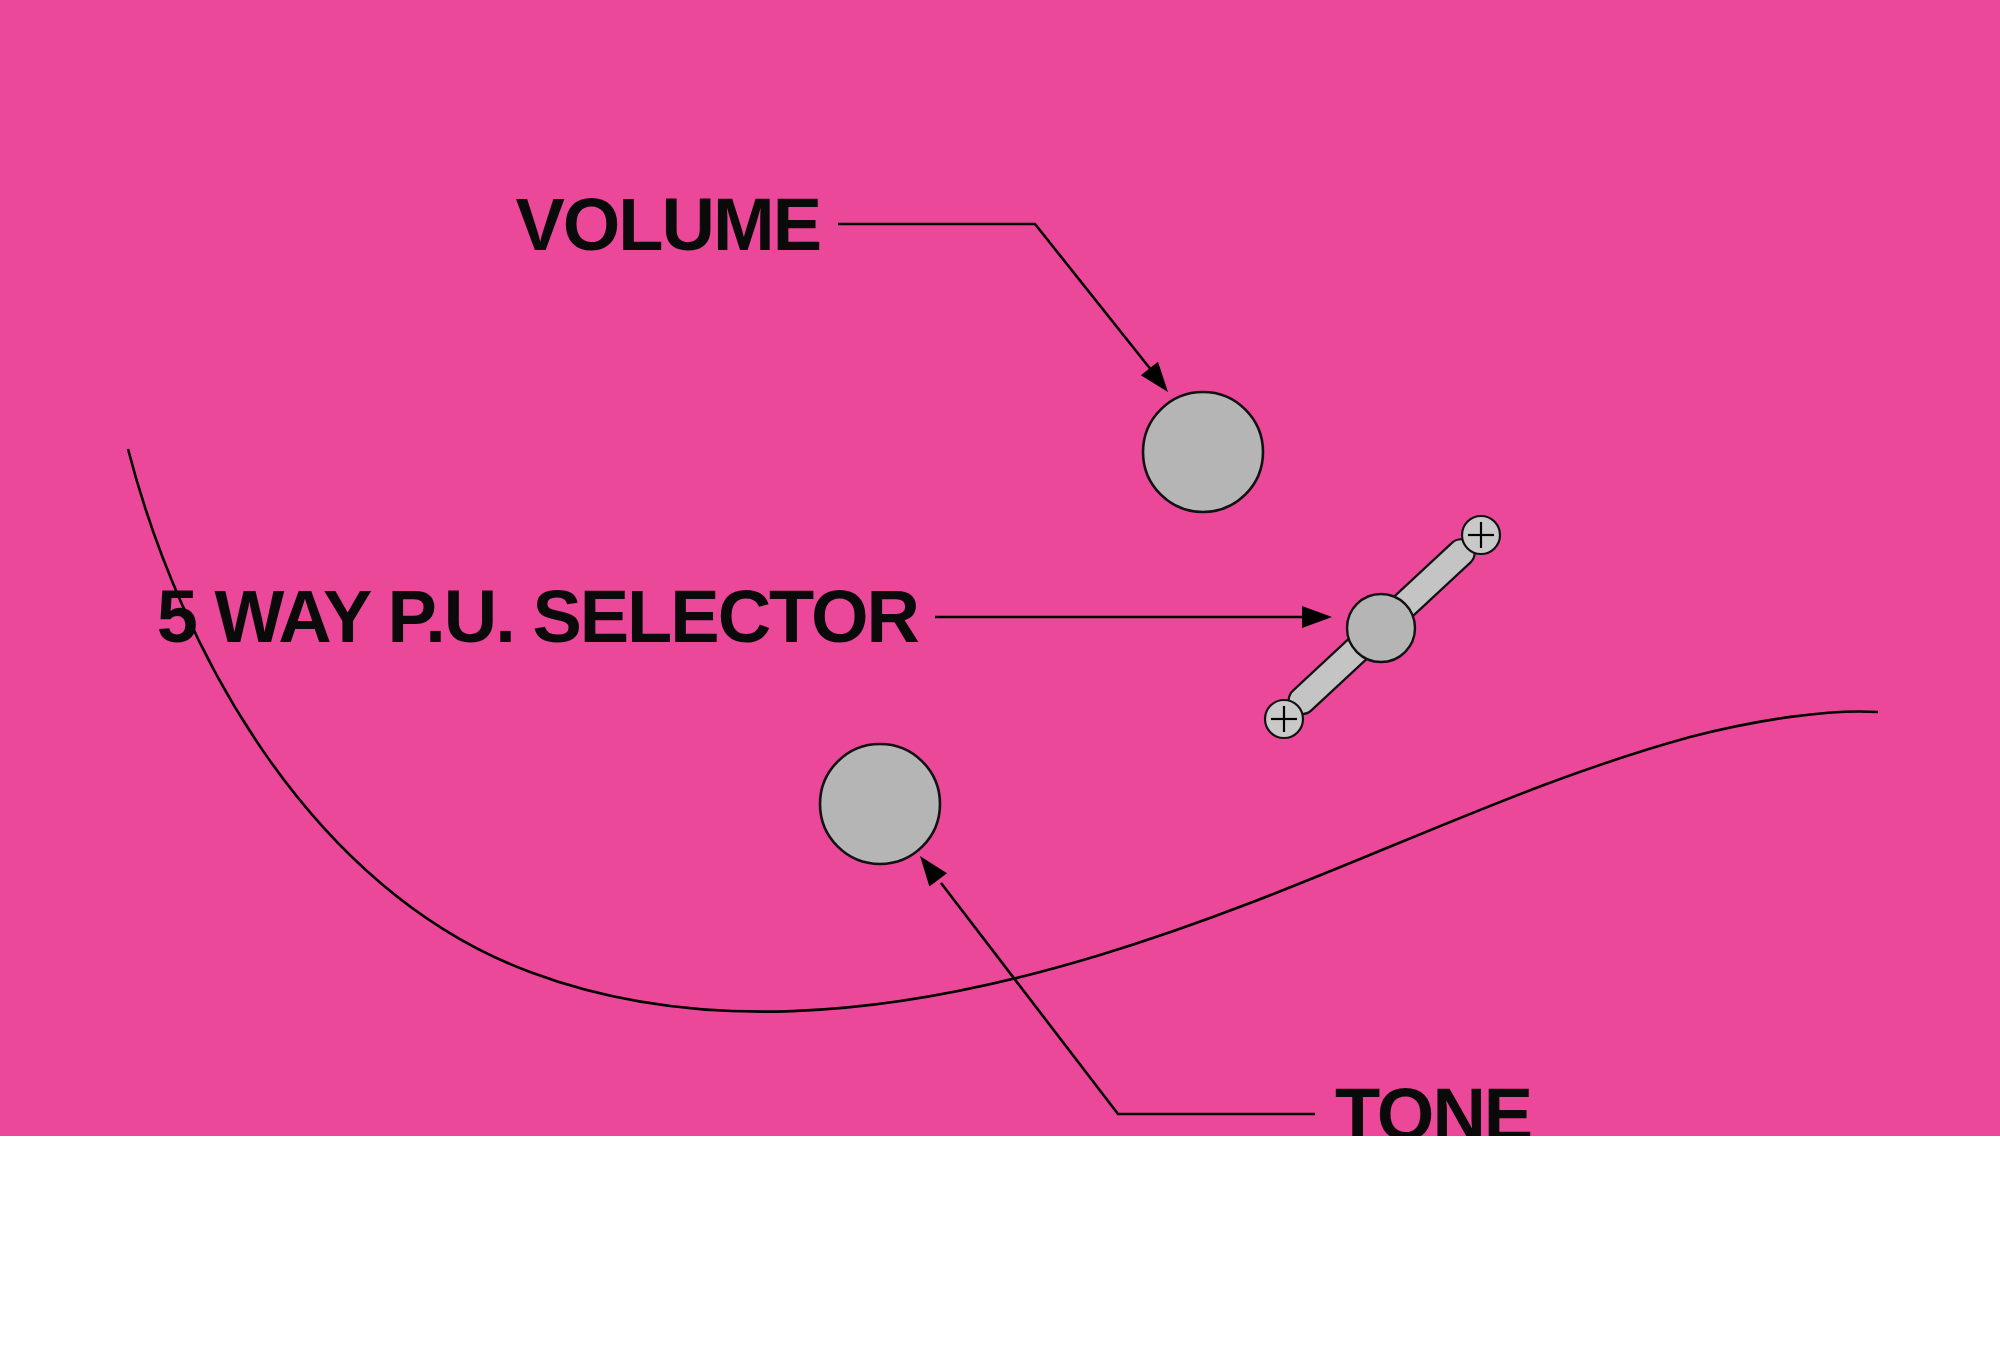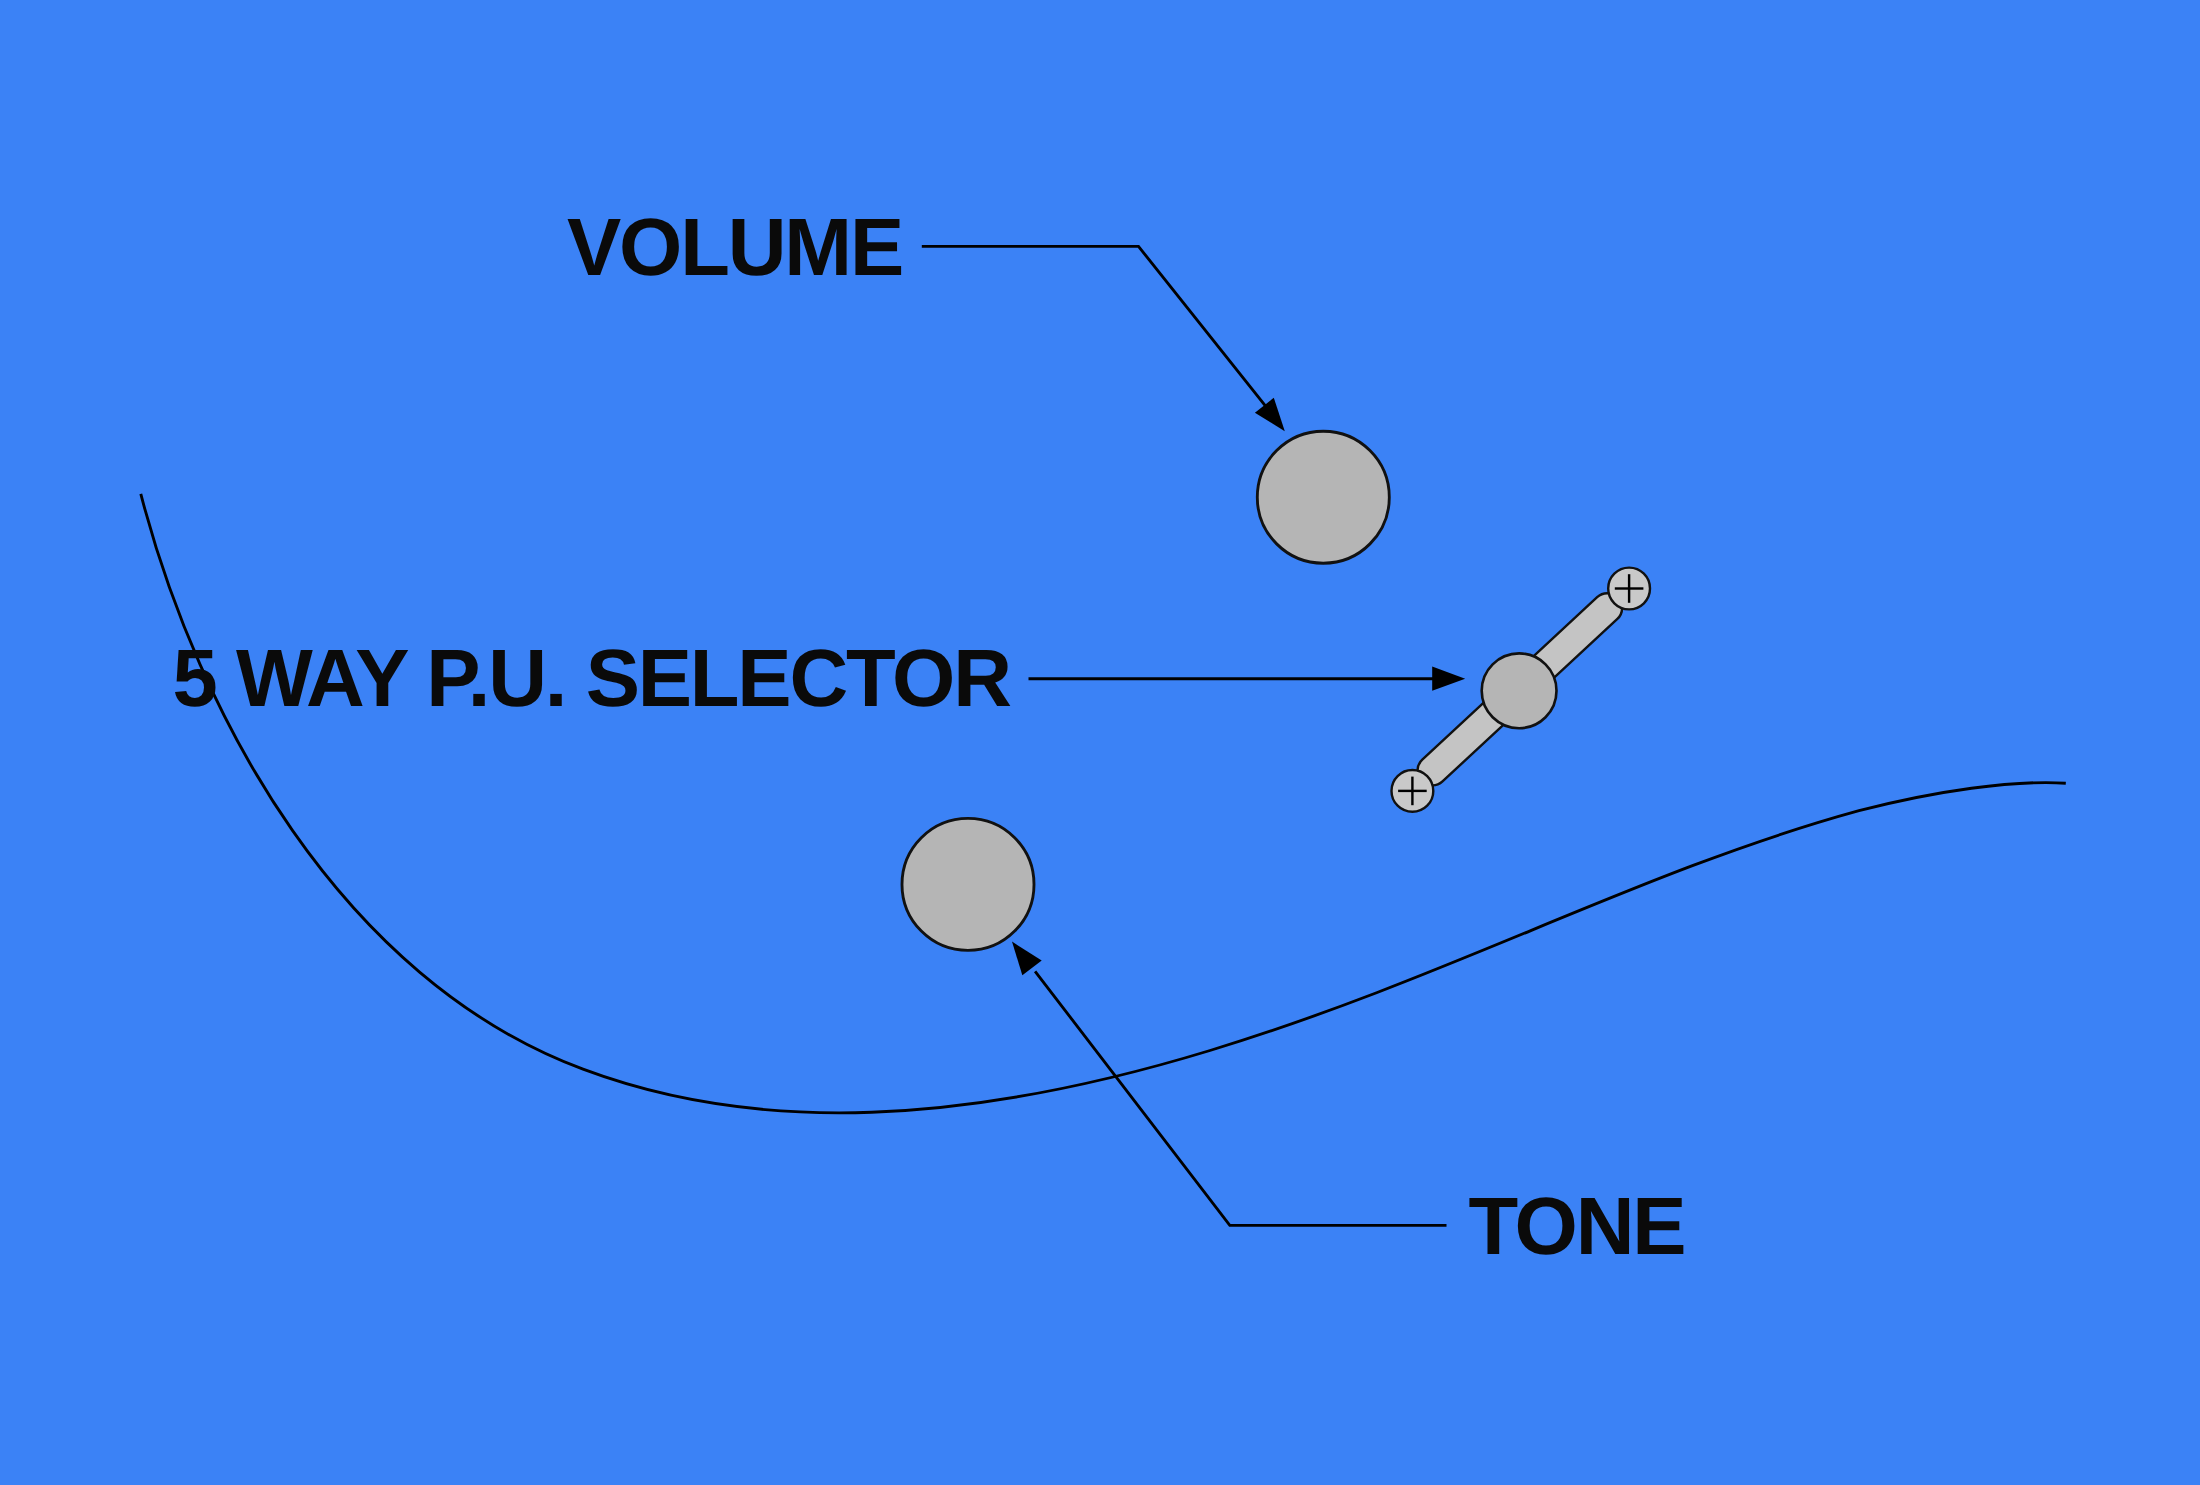--- a/index.html
+++ b/index.html
@@ -3,22 +3,22 @@
 <meta charset="utf-8">
 <style>
   html, body {
     margin: 0;
     padding: 0;
     background: #ffffff;
   }
   .stage {
     position: relative;
     width: 2000px;
-    height: 1350px;
-    background: #3b82f6;
+    height: 1136px;
+    background: #ec4899;
     overflow: hidden;
   }
   svg {
     display: block;
     width: 2000px;
     height: 1350px;
   }
   .label-text {
     font-family: "Liberation Sans", "DejaVu Sans", sans-serif;
     font-weight: 700;

